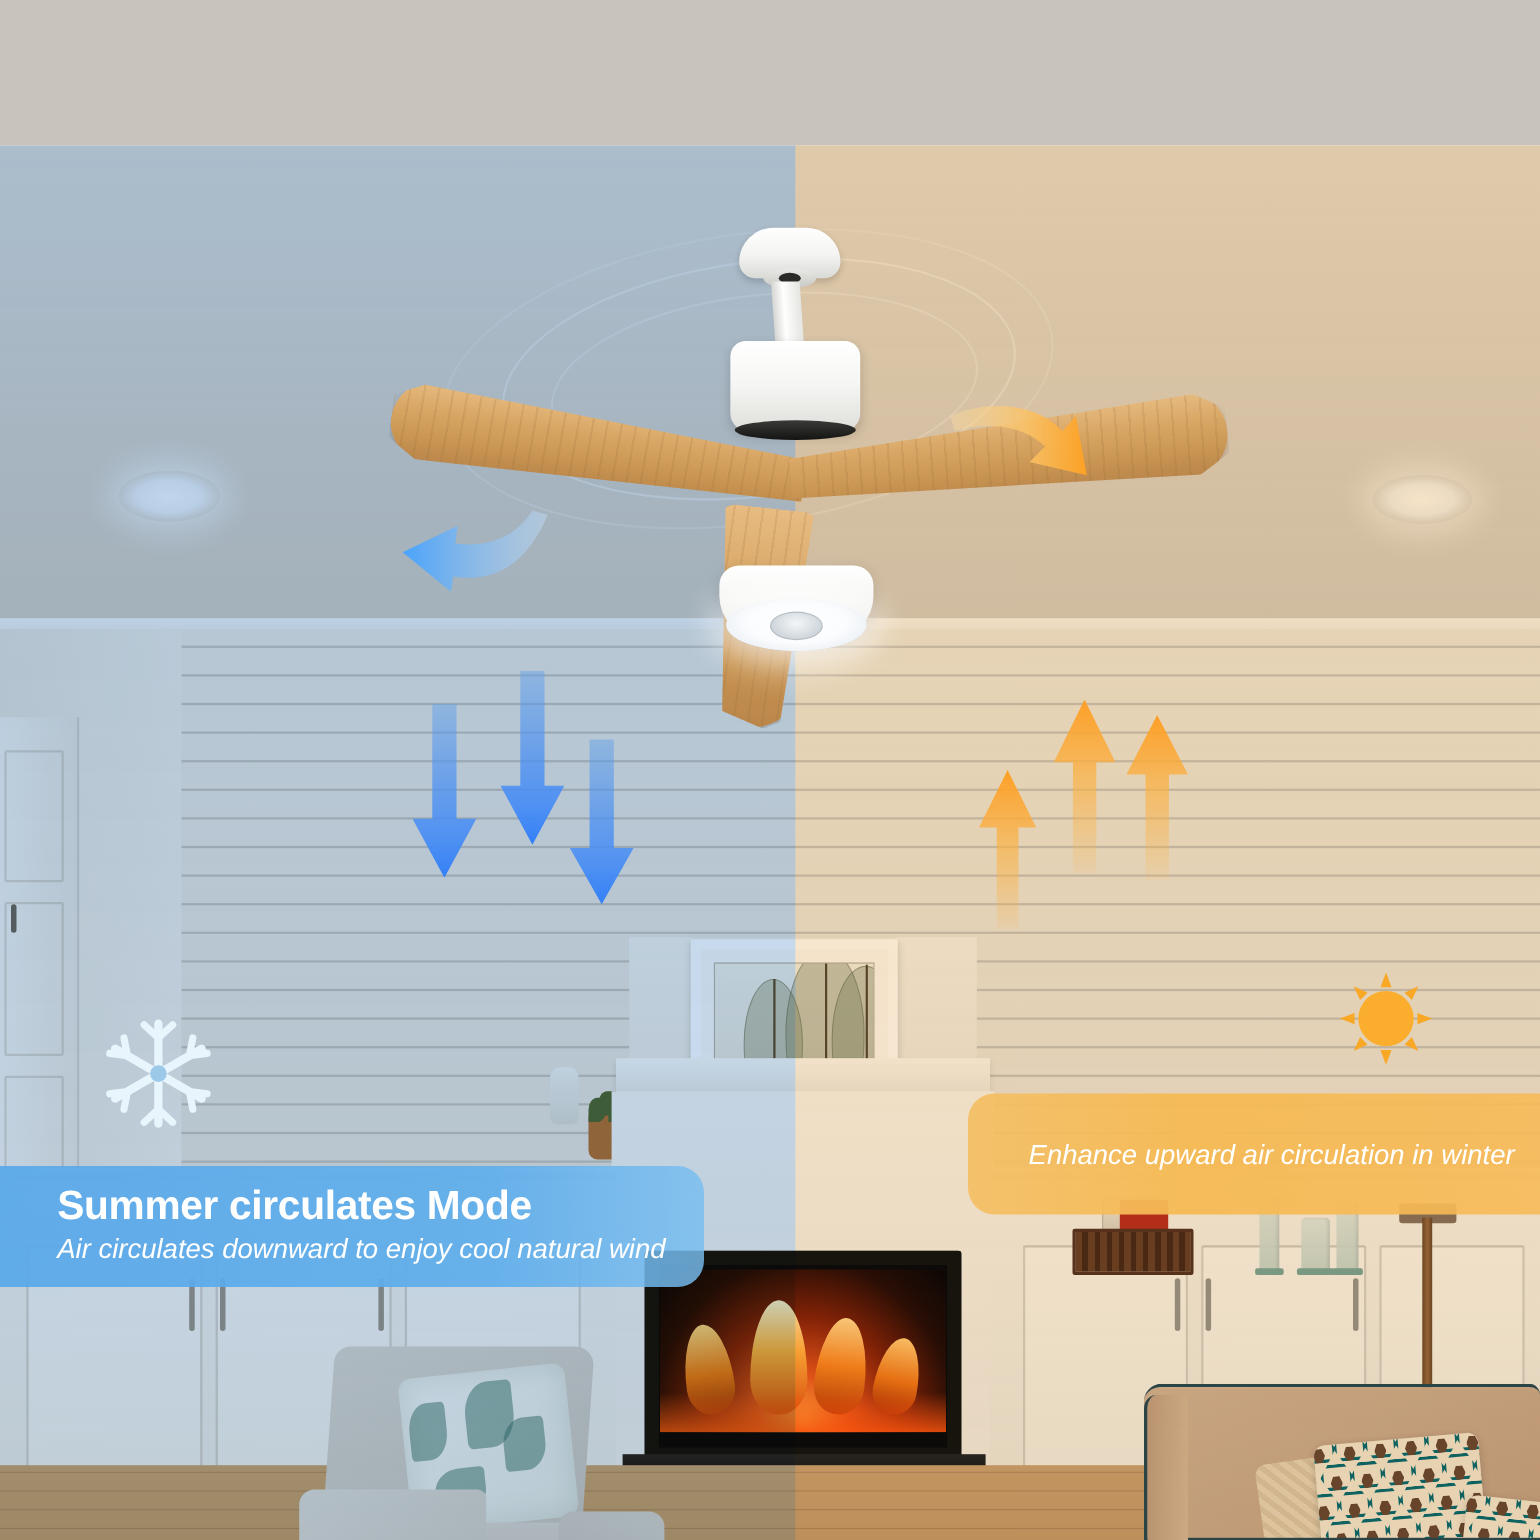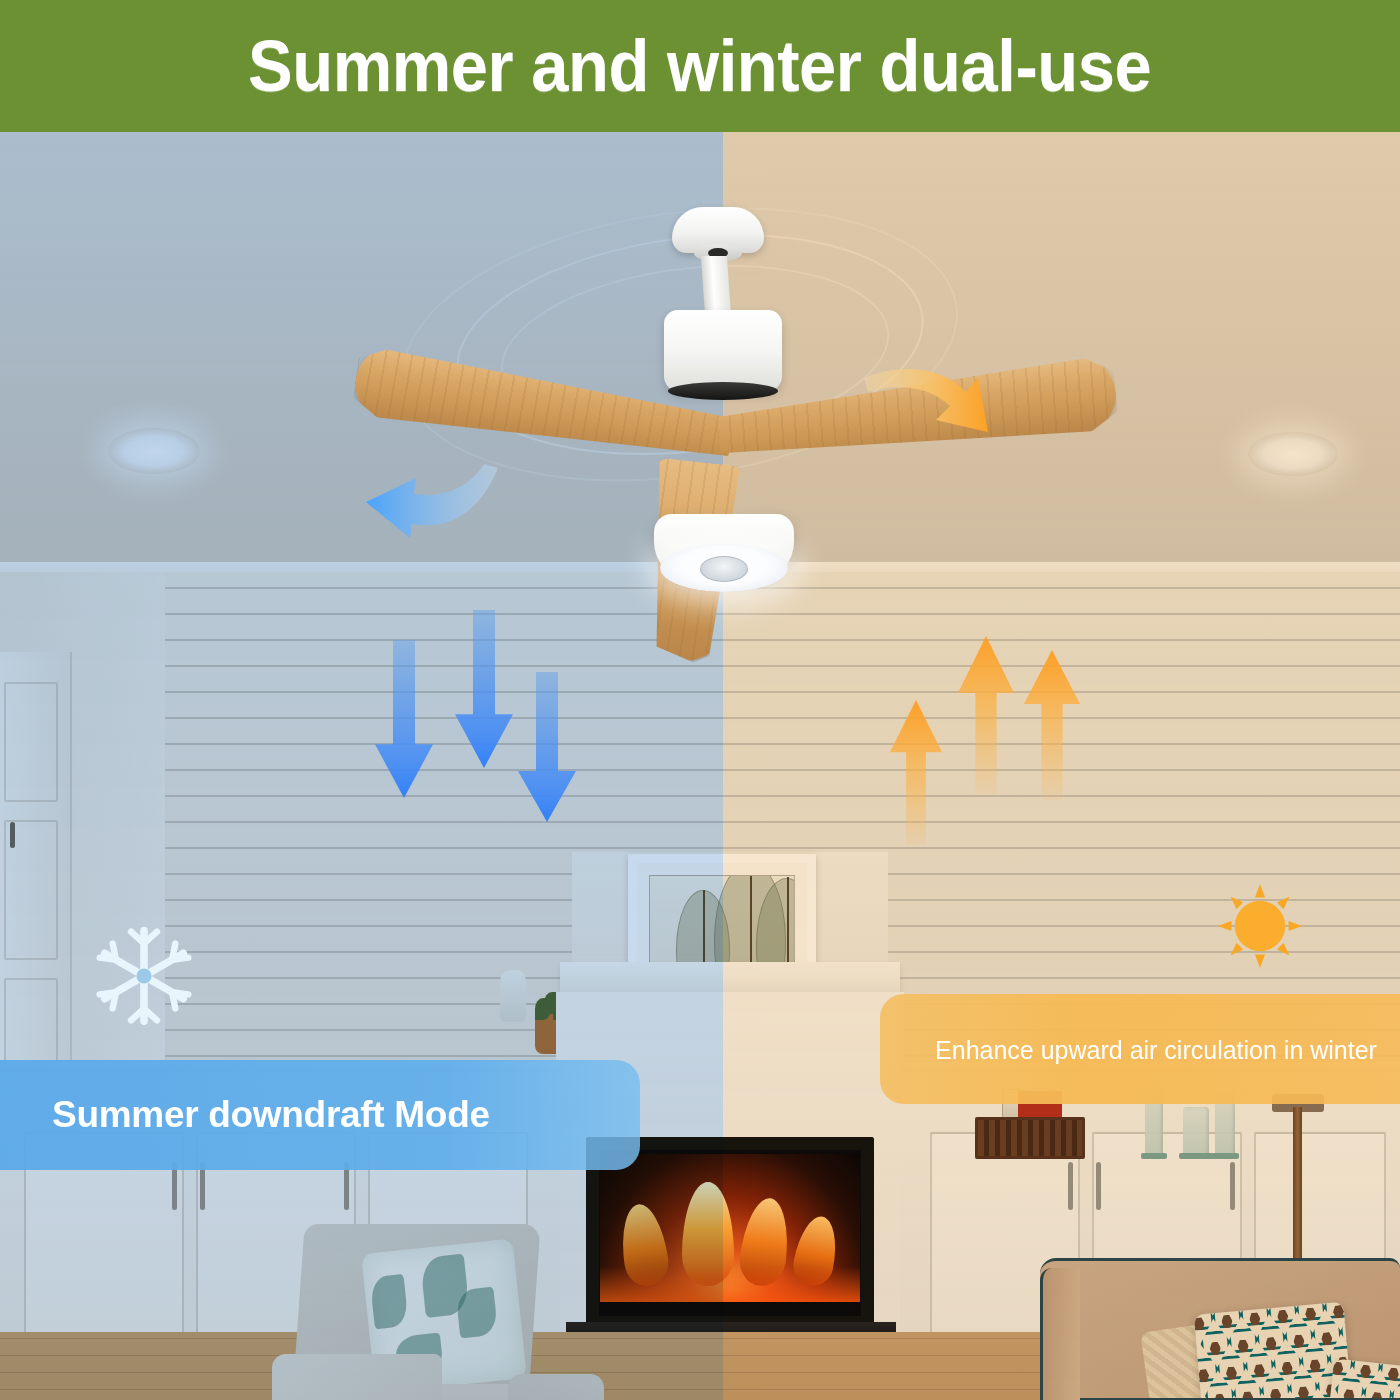--- a/index.html
+++ b/index.html
@@ -392,30 +392,27 @@
   .card-orange{
     left:880px; top:862px; width:560px; height:110px;
     background:linear-gradient(90deg,rgba(244,191,100,.92) 0%,rgba(246,186,84,.95) 35%,rgba(248,186,86,.88) 100%);
     border-radius:24px 0 0 24px;
     padding-left:36px; padding-right:44px;
     text-align:center; align-items:center;
   }
   .card-title{ color:#ffffff; font-size:37px; font-weight:bold; line-height:1.1;
                letter-spacing:-0.3px; white-space:nowrap; }
   .card-sub{ color:#ffffff; font-size:25px; line-height:1.35; margin-top:3px;
-             white-space:nowrap; }
+             white-space:nowrap;font-style:italic; }
 </style>
 </head>
 <body>
 
 <div id="page">
 
-  <div class="banner">
-    <div class="banner-title">Summer and winter dual-use</div>
-  </div>
 
   <div class="scene">
 
     <div class="ceiling"></div>
     <div class="ceiling-edge"></div>
     <div class="ceil-swirl sw1"></div>
     <div class="ceil-swirl sw2"></div>
     <div class="ceil-swirl sw3"></div>
     <div class="can-light cl-left"></div>
     <div class="can-light cl-right"></div>
@@ -701,21 +698,22 @@
         <polygon points="0,50 16,44 16,56"></polygon>
         <polygon points="85,15 78,30 70,22"></polygon>
         <polygon points="85,85 70,78 78,70"></polygon>
         <polygon points="15,85 22,70 30,78"></polygon>
         <polygon points="15,15 30,22 22,30"></polygon>
       </g>
       <circle cx="50" cy="50" r="30" fill="#FBAE2E"></circle>
     </svg>
 
     <div class="card card-blue">
-      <div class="card-title">Summer downdraft Mode</div>
+      <div class="card-title">Summer circulates Mode</div>
+      <div class="card-sub">Air circulates downward to enjoy cool natural wind</div>
     </div>
 
     <div class="card card-orange">
       <div class="card-sub">Enhance upward air circulation in winter</div>
     </div>
 
   </div>
 </div>
 
 </body></html>

